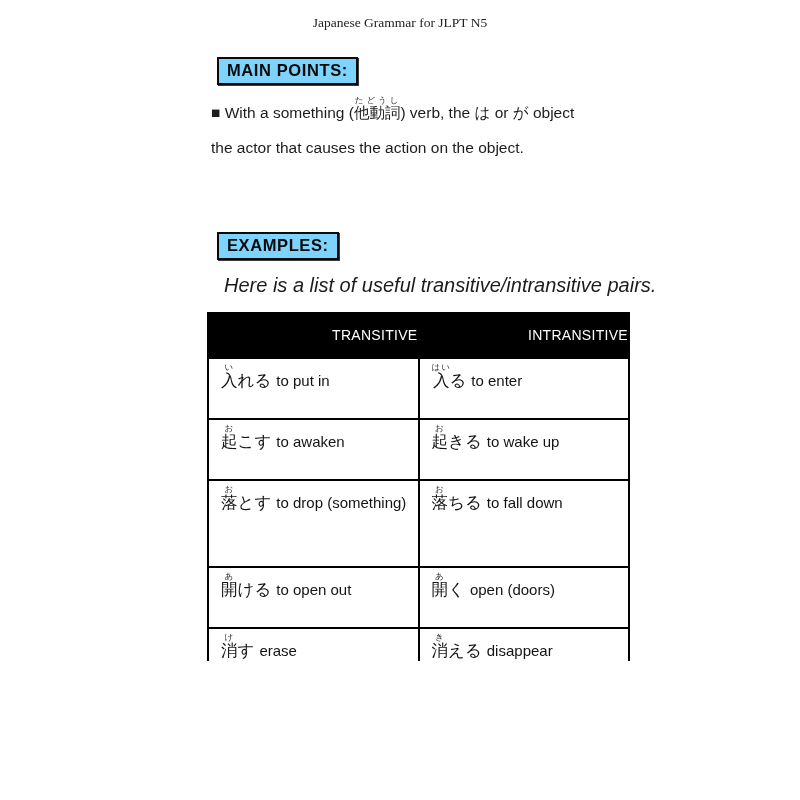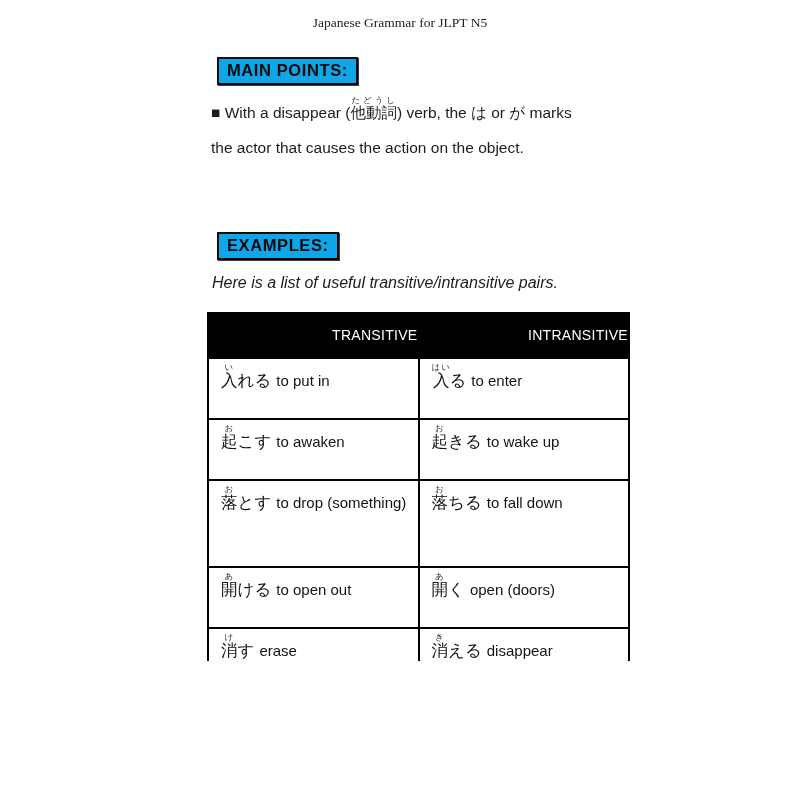--- a/index.html
+++ b/index.html
@@ -7,35 +7,35 @@
     position:relative; width:800px; height:661px; background:#fff;
     font-family:"Liberation Sans", sans-serif; color:#1c1c1c; overflow:hidden;
   }
   .doc-title {
     position:absolute; top:15px; left:0; width:800px; text-align:center;
     font-family:"Liberation Serif", serif; font-size:13.5px; color:#222;
   }
   .badge {
     position:absolute; display:inline-block; border:2px solid #0a0a0a;
     padding:2px 8px 3px 8px; font-weight:700; font-size:16.5px;
-    letter-spacing:0.6px; color:#0a0a0a; background:#0ea5e9;
+    letter-spacing:0.6px; color:#0a0a0a; background:#7dd3fc;
     box-shadow:1px 1px 0 0 #3a3a3a;
   }
   .badge-main   { left:217px; top:57px; }
   .badge-examples { left:217px; top:232px; }
   .bullet {
     position:absolute; left:211px; width:404px;
     font-size:15.5px; line-height:35px; color:#1c1c1c;
   }
   .bullet-1 { top:95px; }
   .bullet-2 { top:189px; line-height:22px; }
   .bullet b { font-weight:400; }
   ruby rt { font-size:8.5px; letter-spacing:1px; color:#2b2b2b; }
   .intro {
-    position:absolute; left:212px; top:274px; font-size:16px;
+    position:absolute; left:224px; top:274px; font-size:20px;
     font-style:italic; color:#1c1c1c;
   }
   table.pairs {
     position:absolute; left:207px; top:312px; width:423px;
     border-collapse:collapse; table-layout:fixed;
   }
   table.pairs th, table.pairs td { border:2px solid #000; width:50%; }
   table.pairs th {
     background:#000; color:#fff; text-align:right; vertical-align:middle;
     height:41px; font-size:14px; font-weight:400; letter-spacing:0.3px;
@@ -53,21 +53,21 @@
 </style>
 </head>
 <body>
 
 <div class="page">
 
   <div class="doc-title">Japanese Grammar for JLPT N5</div>
 
   <div class="badge badge-main">MAIN POINTS:</div>
 
-  <div class="bullet bullet-1"><span>■ With a disappear (</span><ruby>他動詞<rt>たどうし</rt></ruby><span>) verb, the は or が marks</span><br><span>the </span><b>actor</b><span> that causes the </span><b>action</b><span> on the </span><b>object</b><span>.</span></div>
+  <div class="bullet bullet-1"><span>■ With a something (</span><ruby>他動詞<rt>たどうし</rt></ruby><span>) verb, the は or が object</span><br><span>the </span><b>actor</b><span> that causes the </span><b>action</b><span> on the </span><b>object</b><span>.</span></div>
 
 
   <div class="badge badge-examples">EXAMPLES:</div>
 
   <div class="intro">Here is a list of useful transitive/intransitive pairs.</div>
 
   <table class="pairs">
     <thead>
       <tr>
         <th>TRANSITIVE</th>

